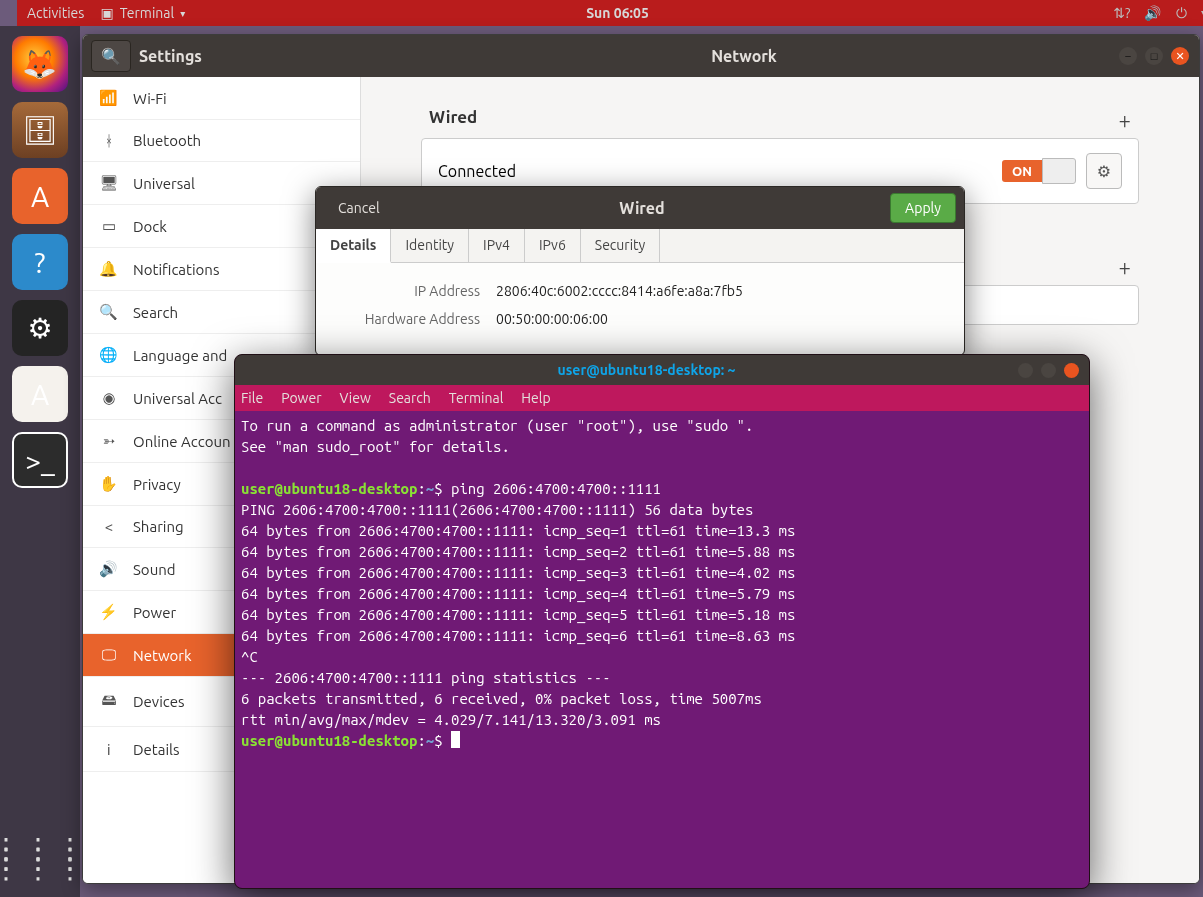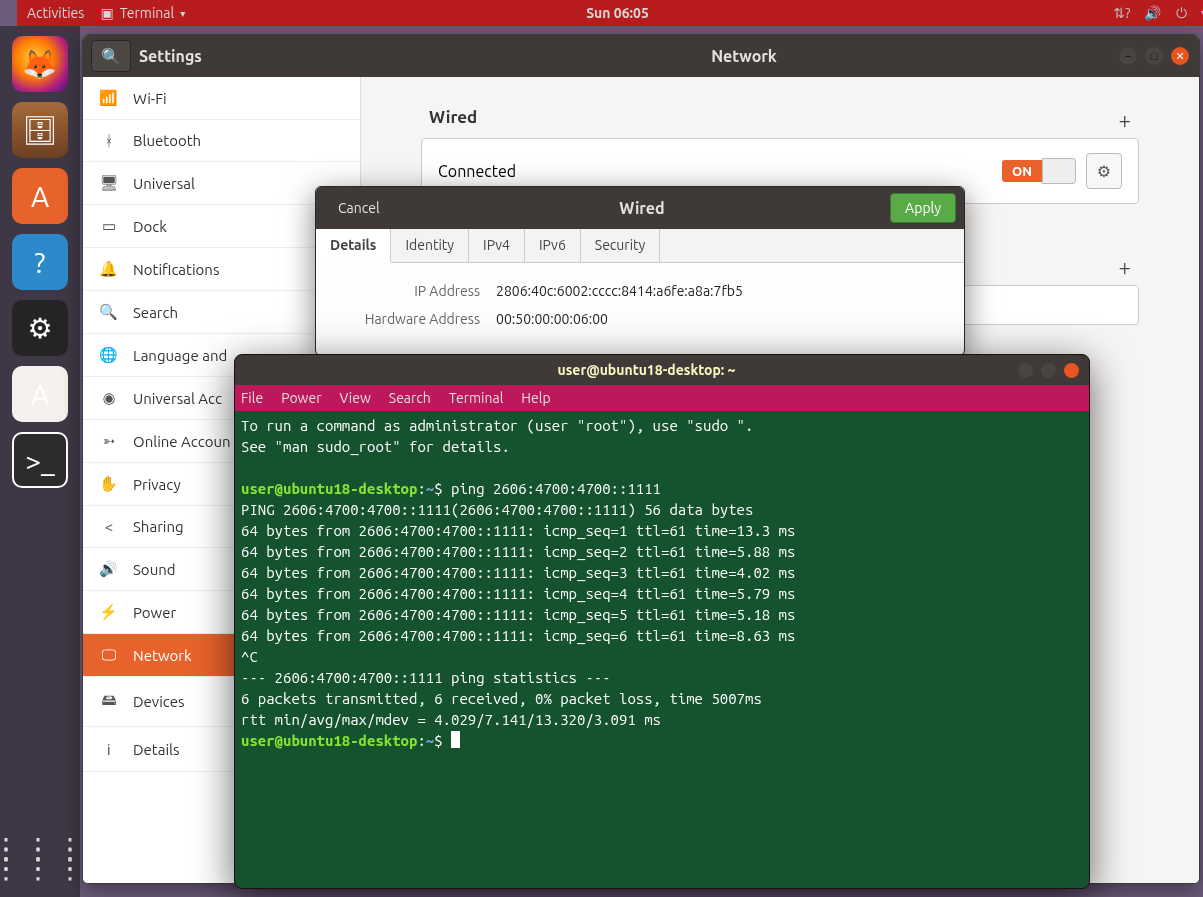--- a/index.html
+++ b/index.html
@@ -91,29 +91,29 @@
   .detail-grid { padding:14px 4px;}
   .detail-grid .drow{ display:flex; gap:16px; padding:6px 0; font-size:14px;}
   .detail-grid .drow .dl{ width:160px; text-align:right; color:#666;}
   .detail-grid .drow .dv{ color:#222;}
   
   .terminal-window {
     position:absolute; top:354px; left:234px; width:856px; height:535px;
     background:#2d0922; border:1px solid #201016; border-radius:8px; overflow:hidden;
     box-shadow:0 10px 40px rgba(0,0,0,.6);
   }
-  .term-title{ height:30px; background:#3f3a37; color:#fef9c3; display:flex; align-items:center;}
+  .term-title{ height:30px; background:#3f3a37; color:#0ea5e9; display:flex; align-items:center;}
   .term-title .tt{ flex:1; text-align:center; font-size:14px; font-weight:600;}
   .term-title .twc{ display:flex; gap:8px; padding-right:10px;}
   .twc .c{ width:15px;height:15px;border-radius:50%;background:#4a4541;}
   .twc .c.close{background:#e95420;}
   .term-menu{ height:26px; background:#be185d; color:#e4e0dc; display:flex; gap:18px; align-items:center; padding:0 6px; font-size:14px;}
   .term-body{
     font-family: "Ubuntu Mono","DejaVu Sans Mono",monospace; font-size:15px; line-height:21px;
-    color:#fff; padding:4px 6px; white-space:pre; background:#14532d; height:calc(100% - 56px);
+    color:#fff; padding:4px 6px; white-space:pre; background:#701a75; height:calc(100% - 56px);
     overflow:hidden;
   }
   .g{color:#8ae234;font-weight:bold;}
   .b{color:#729fcf;font-weight:bold;}
   .cursor{ display:inline-block; width:9px; height:17px; background:#fff; vertical-align:-2px;}
 </style>
 </head>
 <body>
 
 <div class="top-panel">

